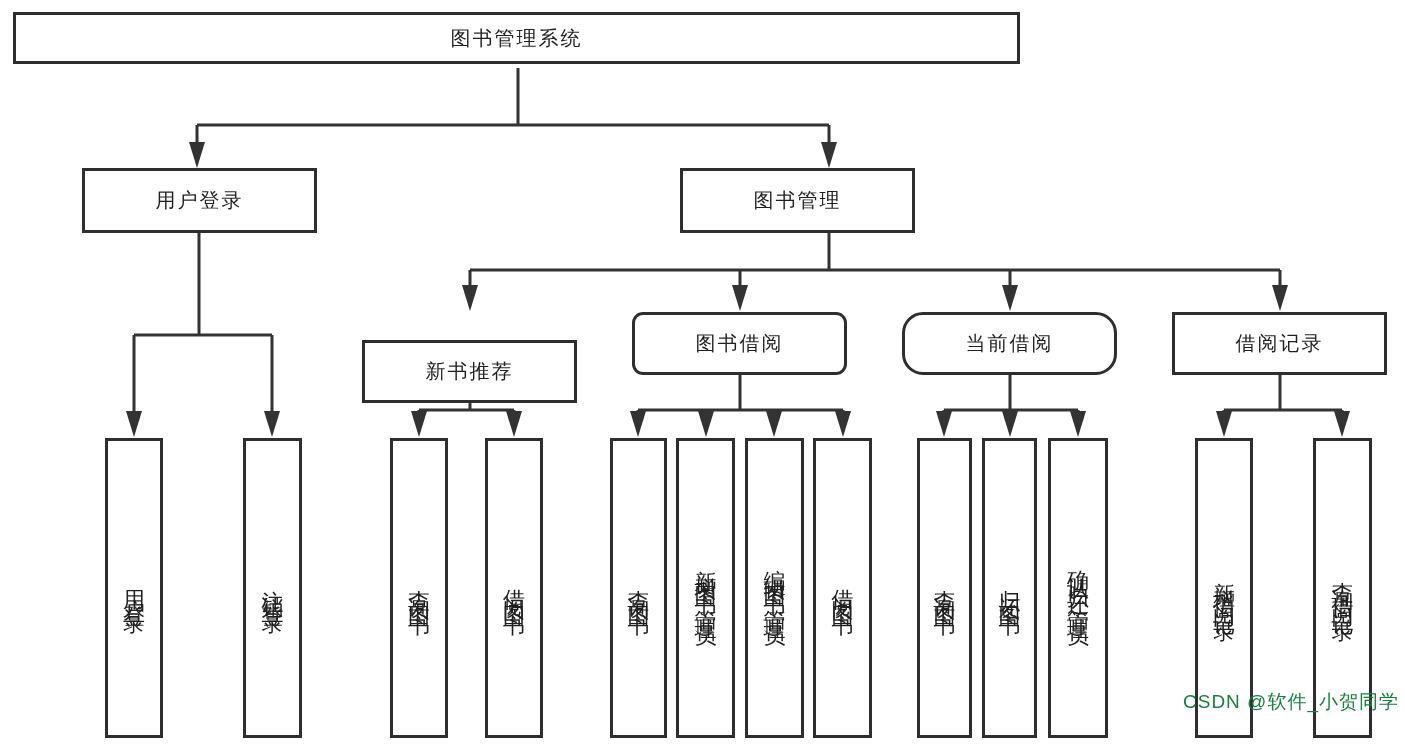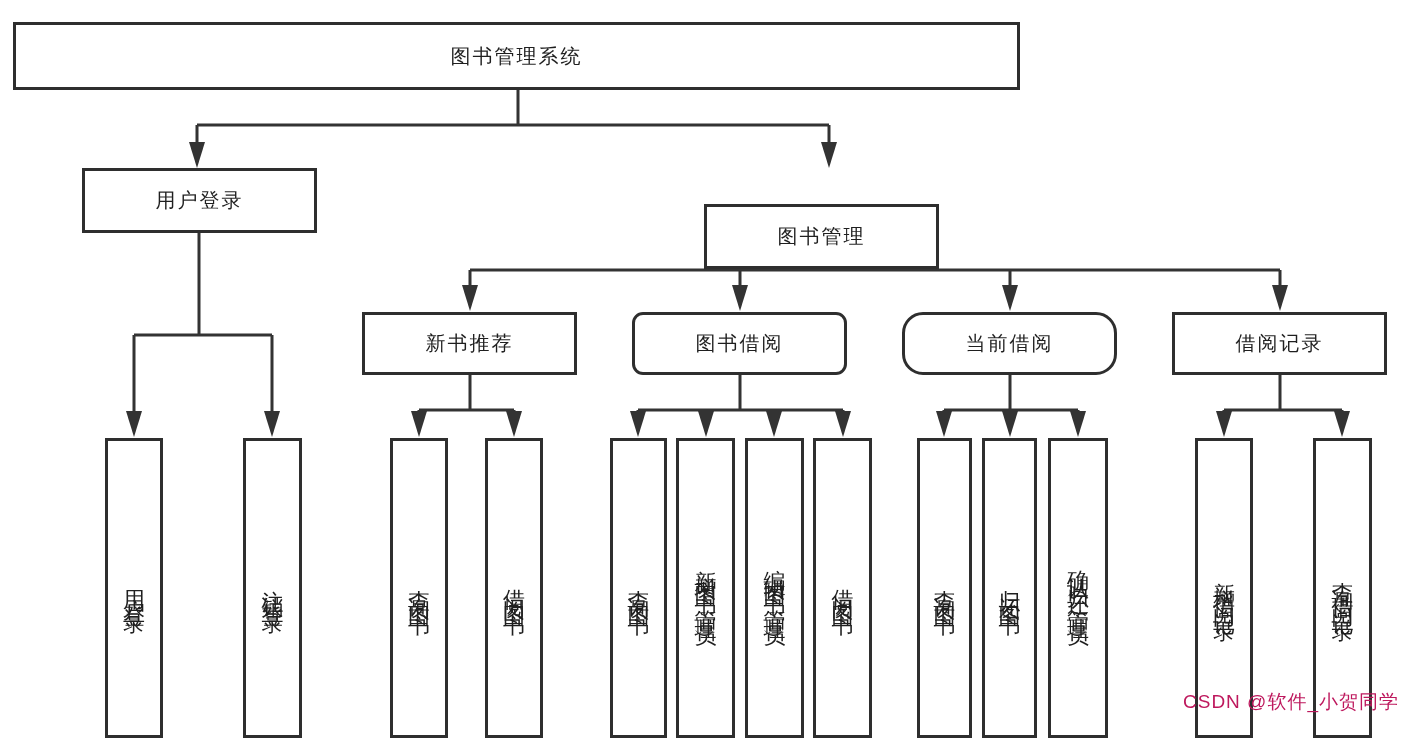--- a/index.html
+++ b/index.html
@@ -9,50 +9,50 @@
     font-family:"Liberation Sans","DejaVu Sans",sans-serif;
     color:#1f1f1f;
   }
   #connectors{position:absolute;left:0;top:0;width:1405px;height:747px;}
   .node{
     position:absolute;box-sizing:border-box;
     background:#ffffff;border:3px solid #2e2e2e;
     display:flex;align-items:center;justify-content:center;
     text-align:center;
   }
-  .lvl-root{left:13px;top:22px;width:1007px;height:68px;font-size:20px;letter-spacing:2px;}
+  .lvl-root{left:13px;top:12px;width:1007px;height:52px;font-size:20px;letter-spacing:2px;}
   .lvl2{top:168px;width:235px;height:65px;font-size:20px;letter-spacing:2px;}
   .lvl3{top:312px;width:215px;height:63px;font-size:20px;letter-spacing:2px;}
   .leaf{top:438px;height:300px;font-size:22px;}
   .leaf .v{
     writing-mode:vertical-rl;text-orientation:mixed;
     letter-spacing:8px;line-height:1;white-space:nowrap;
   }
   #b-user   {left:82px;}
-  #b-mgmt   {left:704px;margin-top:36px;}
-  #s-newbook{left:362px;}
+  #b-mgmt   {left:680px;}
+  #s-newbook{left:362px;margin-top:28px;}
   #s-borrow {left:632px;border-radius:11px;}
   #s-current{left:902px;border-radius:21px;}
   #s-records{left:1172px;}
   #lf-login   {left:105px;width:58px;}
   #lf-logout  {left:243px;width:59px;}
   #lf-nb-query{left:390px;width:58px;}
   #lf-nb-borrow{left:485px;width:58px;}
   #lf-bb-query{left:610px;width:57px;}
   #lf-bb-add  {left:676px;width:59px;}
   #lf-bb-edit {left:745px;width:59px;}
   #lf-bb-borrow{left:813px;width:59px;}
   #lf-cb-query{left:917px;width:55px;}
   #lf-cb-return{left:982px;width:55px;}
   #lf-cb-confirm{left:1048px;width:60px;}
   #lf-rc-add  {left:1195px;width:58px;}
   #lf-rc-query{left:1313px;width:59px;}
   .watermark{
     position:absolute;left:1183px;top:689px;z-index:5;
-    font-size:19px;color:#be185d;letter-spacing:1px;white-space:nowrap;
+    font-size:19px;color:#15803d;letter-spacing:1px;white-space:nowrap;
   }
 </style>
 </head>
 <body>
 
 <svg id="connectors" viewBox="0 0 1405 747" xmlns="http://www.w3.org/2000/svg">
   <g stroke="#333333" stroke-width="3" fill="none">
     <path d="M518 68 V125 M197 125 H829 M197 125 V148 M829 125 V148"></path>
   </g>
   <g fill="#333333" stroke="none">

